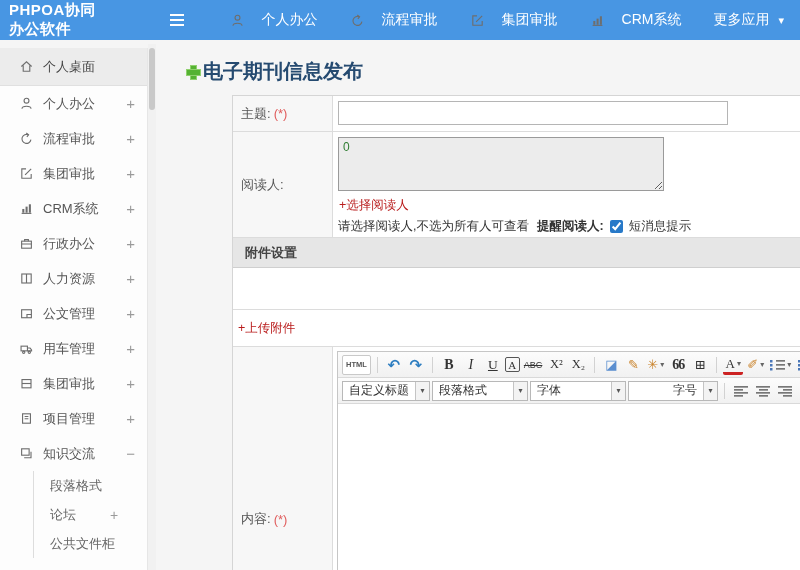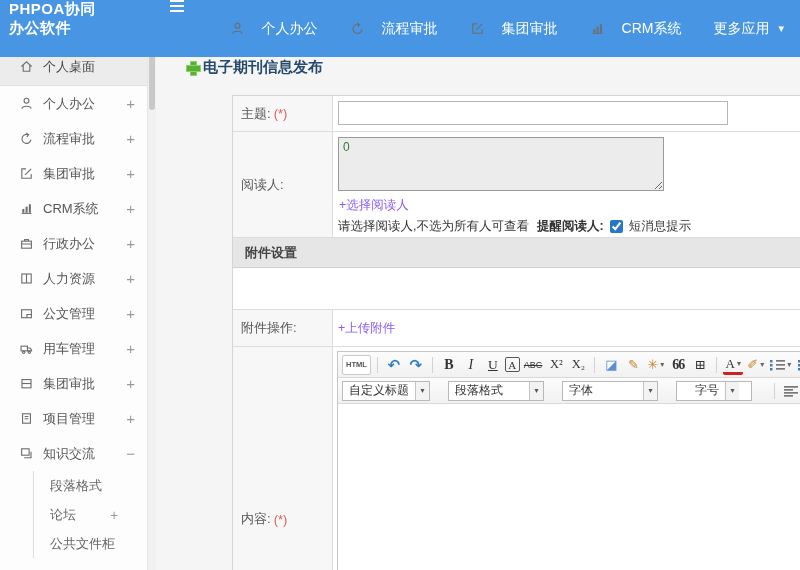--- a/index.html
+++ b/index.html
@@ -1,20 +1,20 @@
 <!DOCTYPE html>
 <html><head>
 <meta charset="utf-8">
 <style>
   *{margin:0;padding:0;box-sizing:border-box;}
   html,body{width:800px;height:570px;overflow:hidden;background:#f5f5f5;
     font-family:"Liberation Sans","DejaVu Sans",sans-serif;}
   
-  .header{position:absolute;left:0;top:0;width:800px;height:57px;background:#4896e3;
-    display:flex;color:#fff;z-index:5;}
+  .header{position:absolute;left:0;top:0;width:800px;height:40px;background:#4896e3;
+    display:flex;align-items:center;color:#fff;z-index:5;}
   .app-title{font-size:15px;font-weight:bold;padding-left:9px;letter-spacing:.5px;}
   .hamburger{width:20px;height:13px;margin-left:62px;cursor:pointer;background-repeat:no-repeat;
     background-image:linear-gradient(#fff,#fff),linear-gradient(#fff,#fff),linear-gradient(#fff,#fff);
     background-size:20px 2.4px;background-position:0 0,0 5px,0 10px;}
   .nav{display:flex;align-items:center;margin-left:30px;}
   .nav-item{display:flex;align-items:center;gap:7px;font-size:14px;margin:0 16px;cursor:pointer;white-space:nowrap;}
   .nav-item svg{display:block;}
   .nav-caret{font-size:11px;margin-left:2px;}
   
   .sidebar{position:absolute;left:0;top:48px;width:148px;bottom:0;background:#fdfdfd;
@@ -30,33 +30,33 @@
   .s-sub{margin-left:33px;border-left:1px solid #ddd;}
   .s-subitem{height:29px;display:flex;align-items:center;padding-left:16px;font-size:13px;color:#666;cursor:pointer;}
   .s-subplus{margin-left:34px;color:#9a9a9a;font-size:14px;font-weight:300;}
   
   .content{position:absolute;left:156px;top:44px;right:0;bottom:0;background:#f5f5f5;}
   .page-title-row{display:flex;align-items:center;padding:14px 0 0 30px;gap:4px;}
   .plus-ic{position:relative;width:13px;height:13px;flex:none;}
   .plus-ic::before,.plus-ic::after{content:"";position:absolute;background:#55b232;border:1px solid #8fd06e;}
   .plus-ic::before{left:4px;top:0;width:5px;height:13px;}
   .plus-ic::after{left:0;top:4px;width:13px;height:5px;}
-  .page-title{font-size:15px;font-weight:bold;color:#254a70;}
+  .page-title{font-size:20px;font-weight:bold;color:#254a70;}
   
   .form{position:absolute;left:76px;top:51px;width:660px;background:#fff;
     border:1px solid #d5d5d5;border-bottom:none;font-size:13px;color:#555;}
   .f-row{display:flex;border-bottom:1px solid #dcdcdc;}
   .f-label{width:100px;flex:none;background:#f7f7f7;border-right:1px solid #dcdcdc;
     display:flex;align-items:center;padding-left:8px;gap:3px;}
   .f-cell{flex:1;padding:5px;min-width:0;}
   .req{color:#e05c5c;}
   .subject-input{width:390px;height:24px;border:1px solid #b5b5b5;background:#fff;padding:0 4px;font-size:13px;}
   .readers-ta{width:326px;height:54px;border:1px solid #9a9a9a;background:#ececec;resize:both;
     color:#2f7d32;font-size:12px;padding:2px 4px;font-family:"Liberation Sans","DejaVu Sans",sans-serif;display:block;}
-  .link{color:#8b5cf6;font-size:12.5px;text-decoration:none;display:inline-block;cursor:pointer;}
+  .link{color:#b91c1c;font-size:12.5px;text-decoration:none;display:inline-block;cursor:pointer;}
   .readers-link{margin:6px 0 4px 1px;}
   .readers-note{display:flex;align-items:center;font-size:12.5px;color:#333;gap:4px;white-space:nowrap;}
   .note-bold{font-weight:bold;margin-left:4px;}
   .sms-check{width:13px;height:13px;accent-color:#2779c8;margin:0 2px;}
   .section-bar{background:#e6e6e6;border-bottom:1px solid #cfcfcf;height:30px;display:flex;
     align-items:center;padding-left:12px;font-weight:bold;color:#444;font-size:13px;}
   .row-subject{height:36px;}
   .row-readers{height:106px;}
   .row-uploaded{height:42px;}
   .row-ops{height:37px;}
@@ -79,26 +79,26 @@
   .g-boxed{font-family:"Liberation Serif","DejaVu Serif",serif;border:1px solid #555;font-size:11px;
     line-height:12px;height:15px;min-width:15px;}
   .g-strike{font-size:9px;text-decoration:line-through;letter-spacing:0;}
   .g-serif{font-family:"Liberation Serif","DejaVu Serif",serif;font-size:12.5px;}
   .g-quote{font-family:"Liberation Serif","DejaVu Serif",serif;font-weight:bold;font-size:14px;letter-spacing:-1px;}
   .c-eraser{color:#5b8fd0;font-size:13px;}
   .c-orange{color:#c9822a;font-size:13px;}
   .g-fontcolor{font-family:"Liberation Serif","DejaVu Serif",serif;font-size:13px;
     border-bottom:3px solid #cc2222;line-height:13px;}
   .tb-select{display:inline-flex;align-items:center;height:20px;border:1px solid #b8b8b8;background:#fff;
-    margin-right:16px;cursor:pointer;flex:none;}
+    margin-right:0;cursor:pointer;flex:none;}
   .tb-select .sel-lbl{font-size:12px;color:#333;padding:0 6px;}
   .tb-select .sel-arr{width:14px;height:18px;border-left:1px solid #c4c4c4;background:#f3f3f3;
     display:flex;align-items:center;justify-content:center;font-size:8px;color:#555;}
   .w1{width:88px;justify-content:space-between;} .w2{width:96px;justify-content:space-between;}
-  .w3{width:96px;justify-content:space-between;} .w4{width:76px;justify-content:center;}
+  .w3{width:96px;justify-content:space-between;} .w4{width:90px;justify-content:flex-end;}
   .icon-al,.icon-ac,.icon-ar,.icon-aj{width:14px;height:12px;background-repeat:no-repeat;display:inline-block;
     background-image:linear-gradient(#777,#777),linear-gradient(#777,#777),linear-gradient(#777,#777),linear-gradient(#777,#777);
     background-size:14px 1.7px,9px 1.7px,14px 1.7px,9px 1.7px;}
   .icon-al{background-position:0 1px,0 4.3px,0 7.6px,0 10.9px;}
   .icon-ac{background-position:0 1px,2.5px 4.3px,0 7.6px,2.5px 10.9px;}
   .icon-ar{background-position:0 1px,5px 4.3px,0 7.6px,5px 10.9px;}
   .icon-ol,.icon-ul{width:15px;height:12px;background-repeat:no-repeat;display:inline-block;
     background-image:linear-gradient(#4a77b8,#4a77b8),linear-gradient(#4a77b8,#4a77b8),linear-gradient(#4a77b8,#4a77b8),
       linear-gradient(#777,#777),linear-gradient(#777,#777),linear-gradient(#777,#777);
     background-size:2.5px 2.5px,2.5px 2.5px,2.5px 2.5px,9px 1.7px,9px 1.7px,9px 1.7px;
@@ -333,23 +333,20 @@
 
     <div class="section-bar">
       <span>附件设置</span>
     </div>
 
     <div class="f-row row-uploaded">
       <div class="f-cell"></div>
     </div>
 
     <div class="f-row row-ops">
-      <div class="f-label">
-        <span>附件操作:</span>
-      </div>
       <div class="f-cell">
         <a class="link">+上传附件</a>
       </div>
     </div>
 
     <div class="f-row row-content">
       <div class="f-label">
         <span>内容:</span>
         <span class="req">(*)</span>
       </div>

